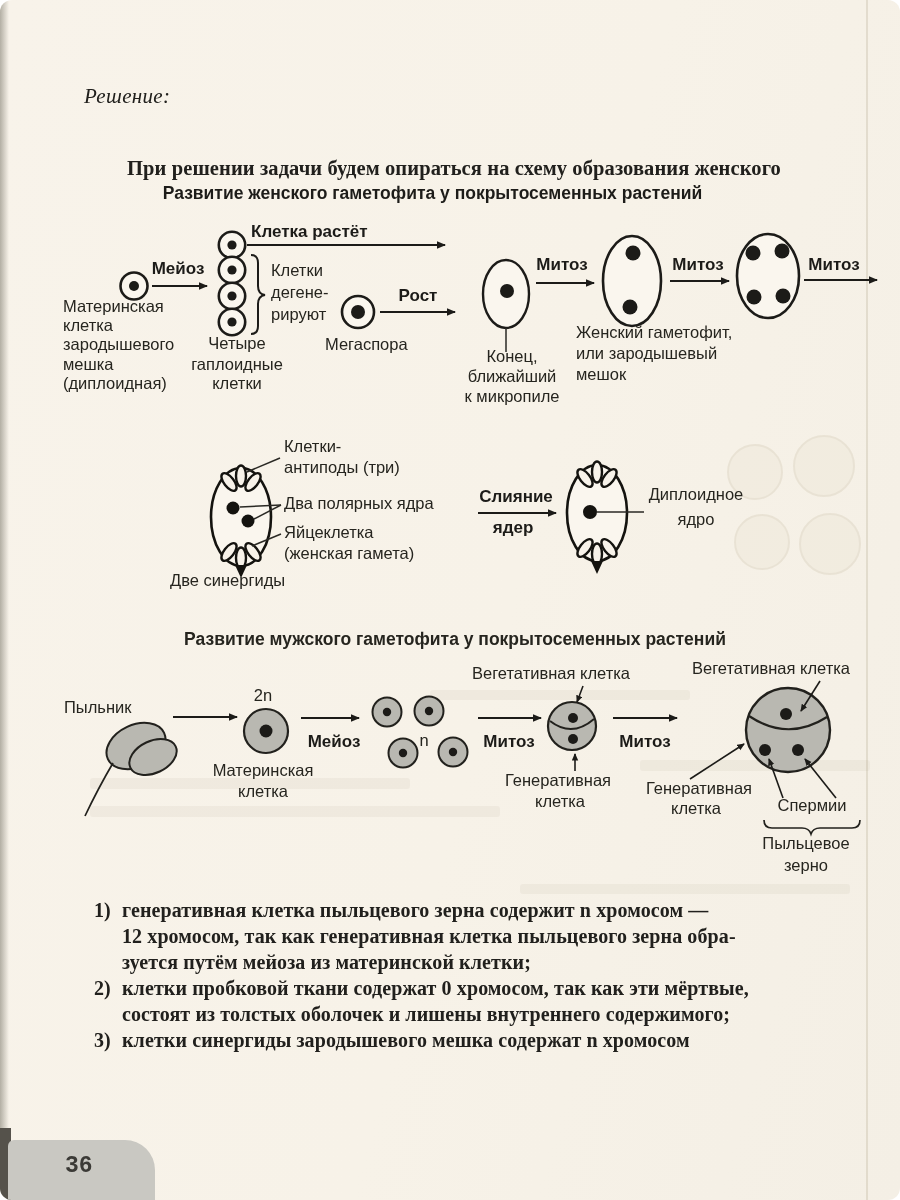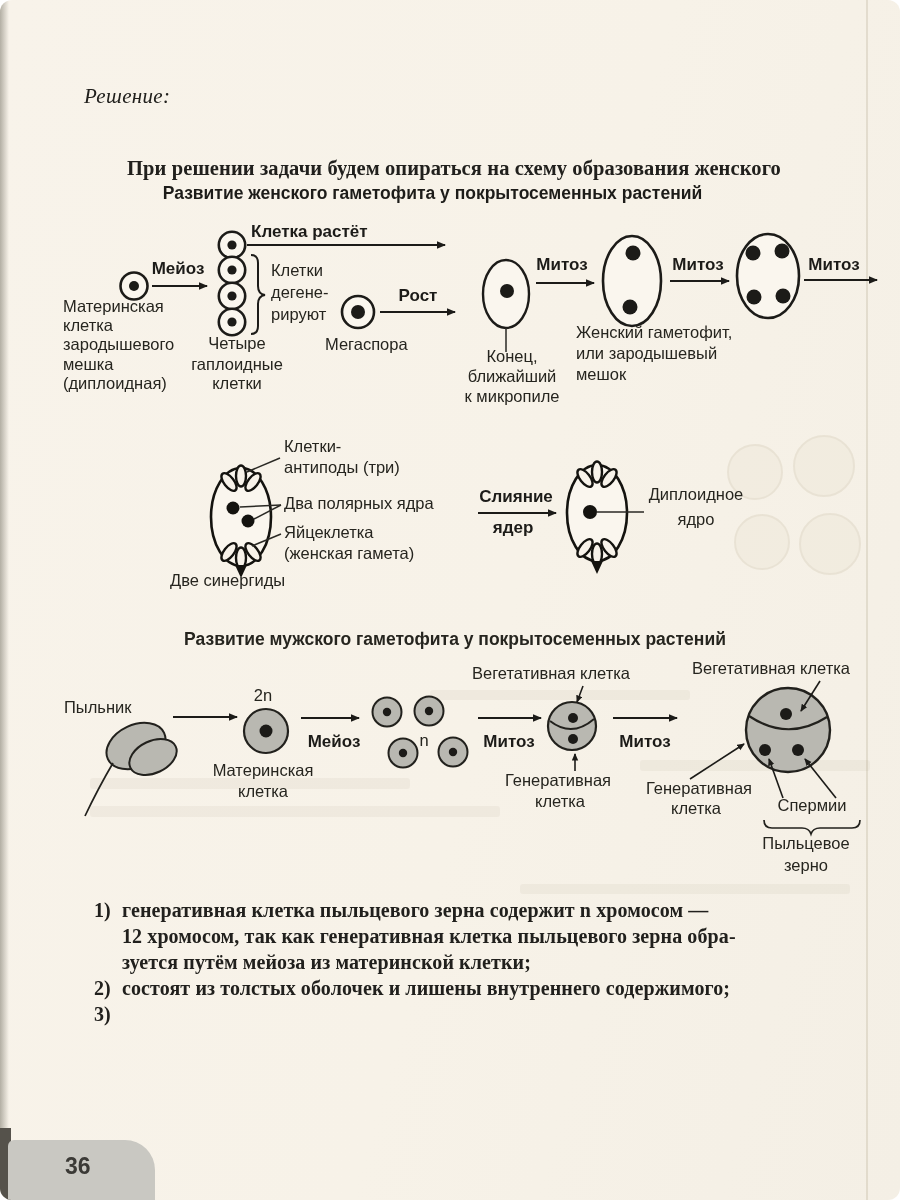--- a/index.html
+++ b/index.html
@@ -59,21 +59,21 @@
   .answer-num{width:28px;flex:0 0 28px;line-height:26px;}
   .answer-lines{flex:1;}
   .answer-lines div{line-height:26px;white-space:nowrap;}
   .page-tab{
     position:absolute;left:8px;top:1140px;width:147px;height:60px;
     background:#c9c8c2;
     border-radius:6px 30px 0 0;
   }
   .page-tab .num{
     position:absolute;left:57px;top:13px;
-    font-family:Liberation Sans, sans-serif;
+    font-family:Liberation Mono, monospace;
     font-weight:bold;font-size:23px;color:#3b3a36;
   }
 </style>
 </head>
 <body>
 
 <div class="page">
   <div class="book-edge"></div>
   <div class="book-edge-bottom"></div>
   <div class="page-curve"></div>
@@ -308,26 +308,28 @@
       <div class="answer-num">1)</div>
       <div class="answer-lines">
         <div>генеративная клетка пыльцевого зерна содержит n хромосом —</div>
         <div>12 хромосом, так как генеративная клетка пыльцевого зерна обра-</div>
         <div>зуется путём мейоза из материнской клетки;</div>
       </div>
     </div>
     <div class="answer-item">
       <div class="answer-num">2)</div>
       <div class="answer-lines">
+        <div>клетки пробковой ткани содержат 0 хромосом, так как эти мёртвые,</div>
         <div>состоят из толстых оболочек и лишены внутреннего содержимого;</div>
       </div>
     </div>
     <div class="answer-item">
       <div class="answer-num">3)</div>
       <div class="answer-lines">
+        <div>клетки синергиды зародышевого мешка содержат n хромосом</div>
       </div>
     </div>
   </div>
 
   <div class="page-tab">
     <div class="num">36</div>
   </div>
 </div>
 
 </body></html>

